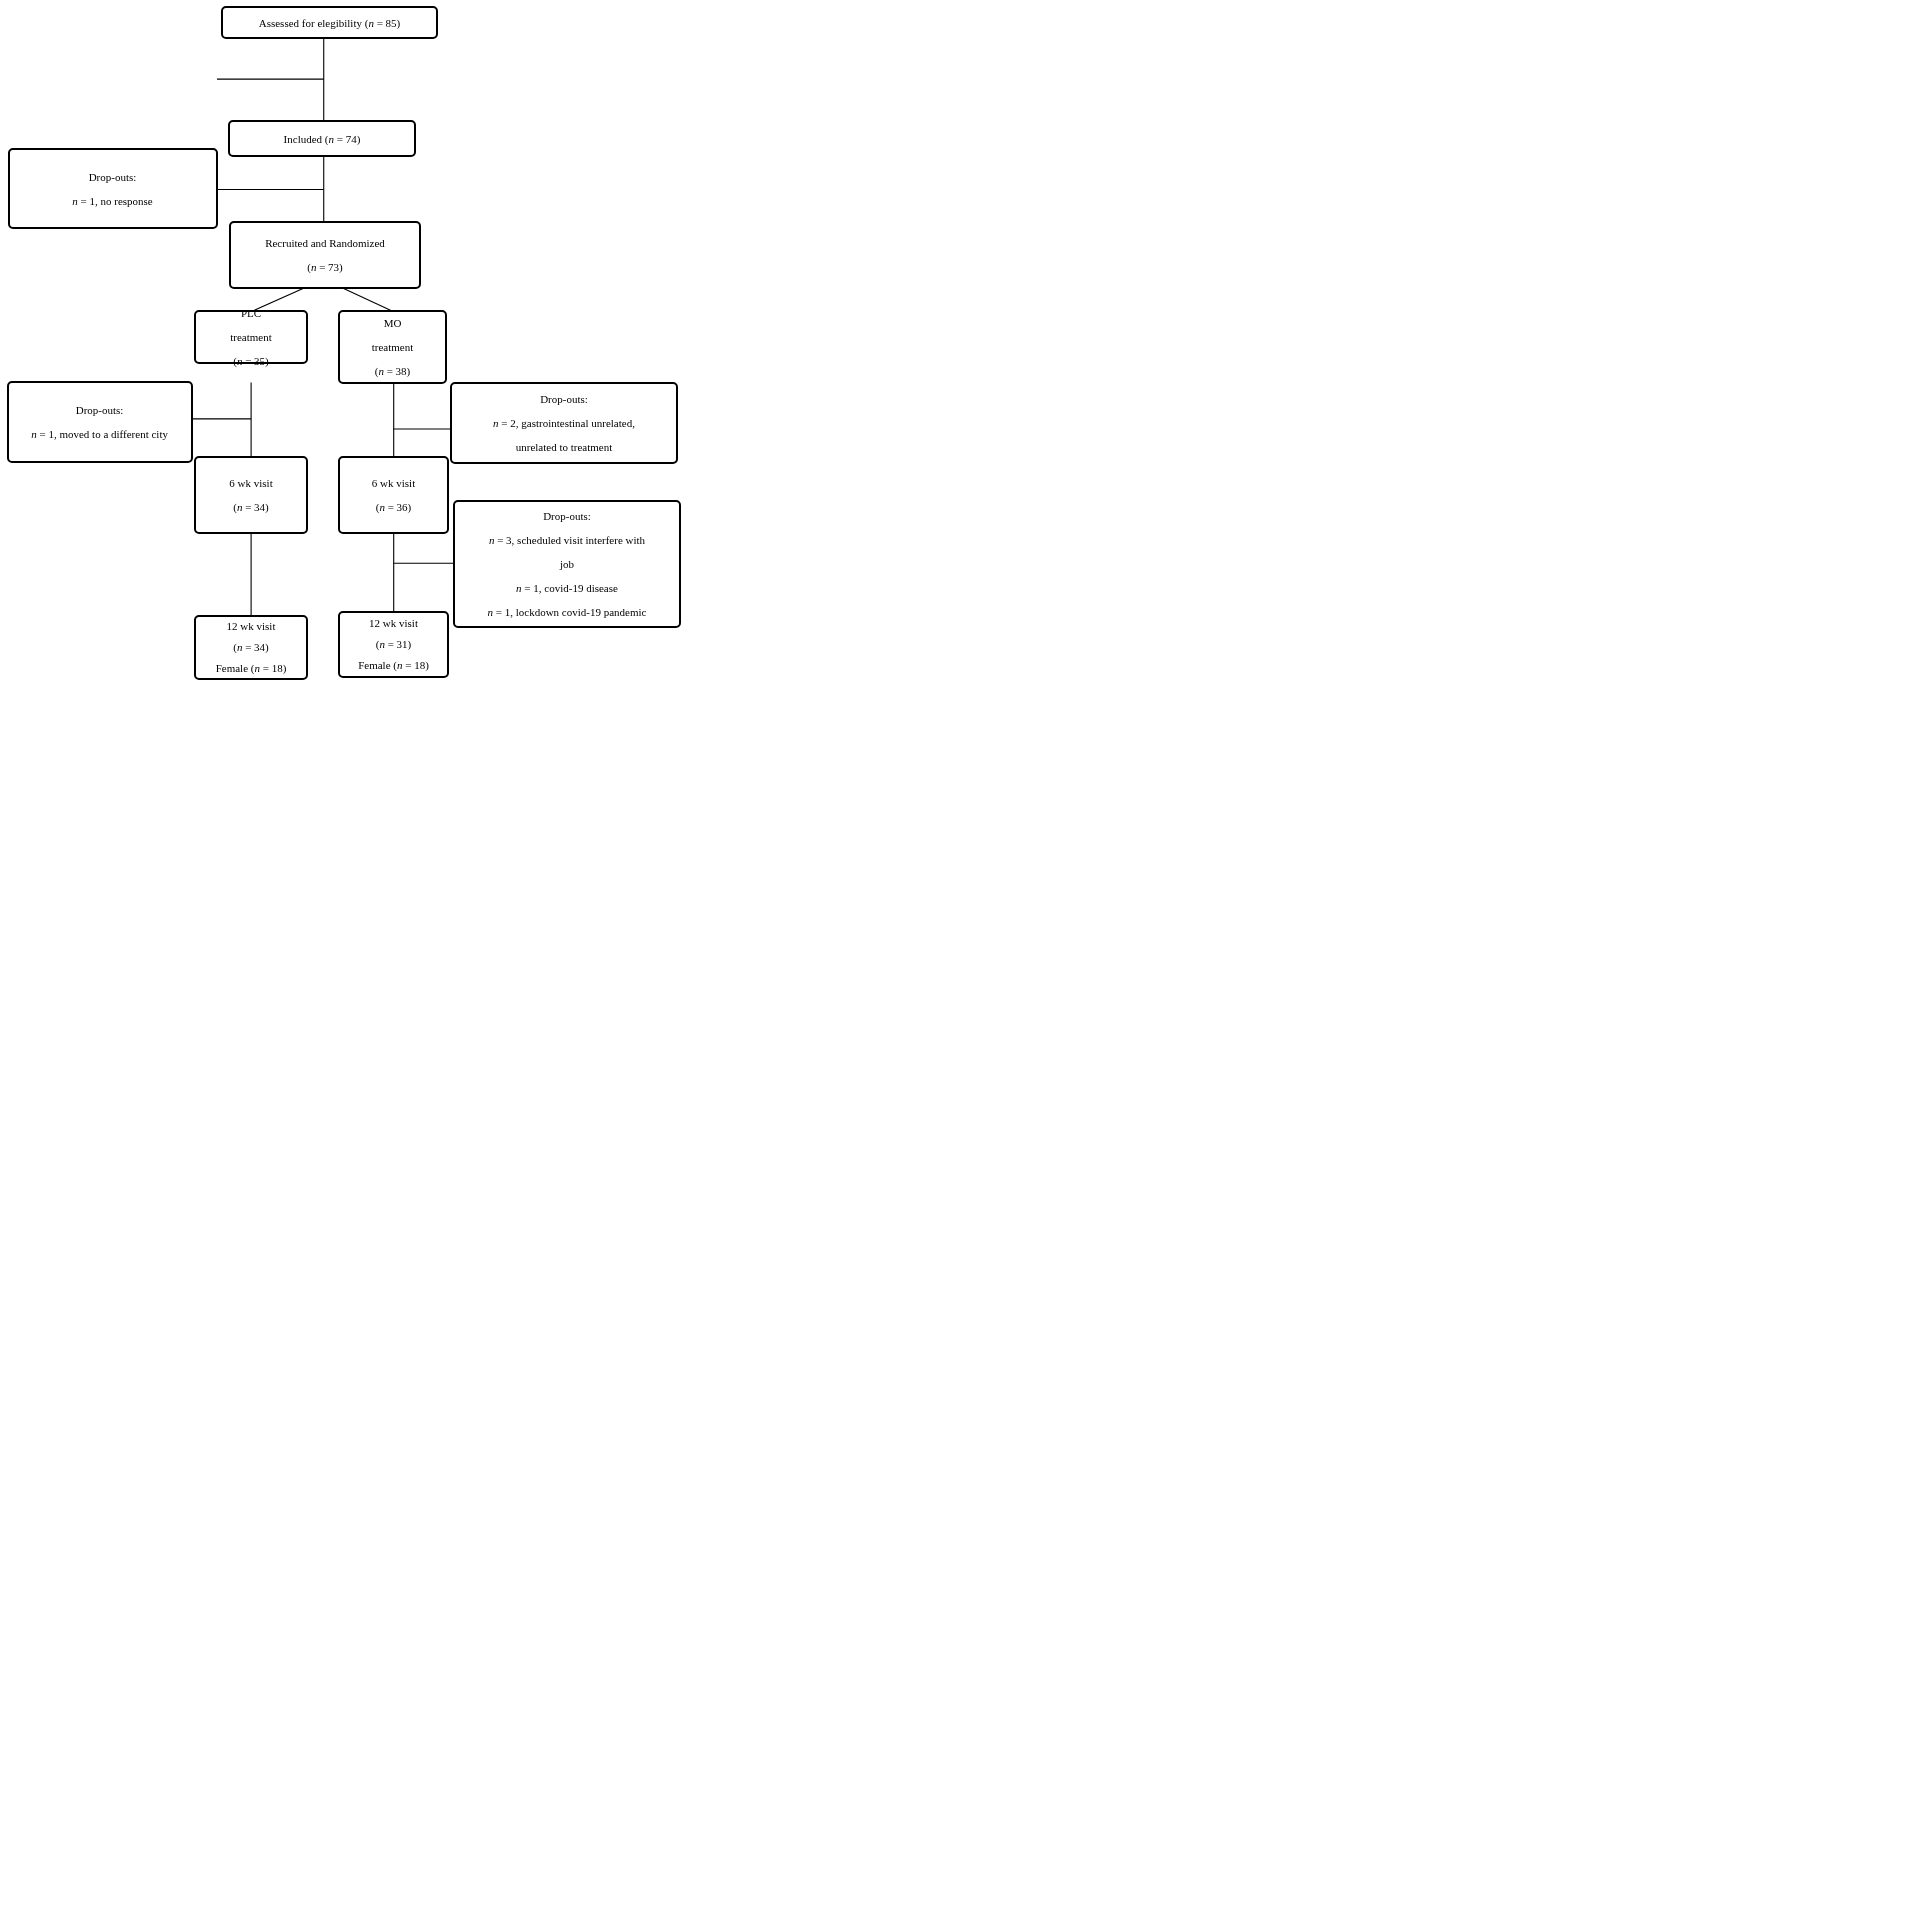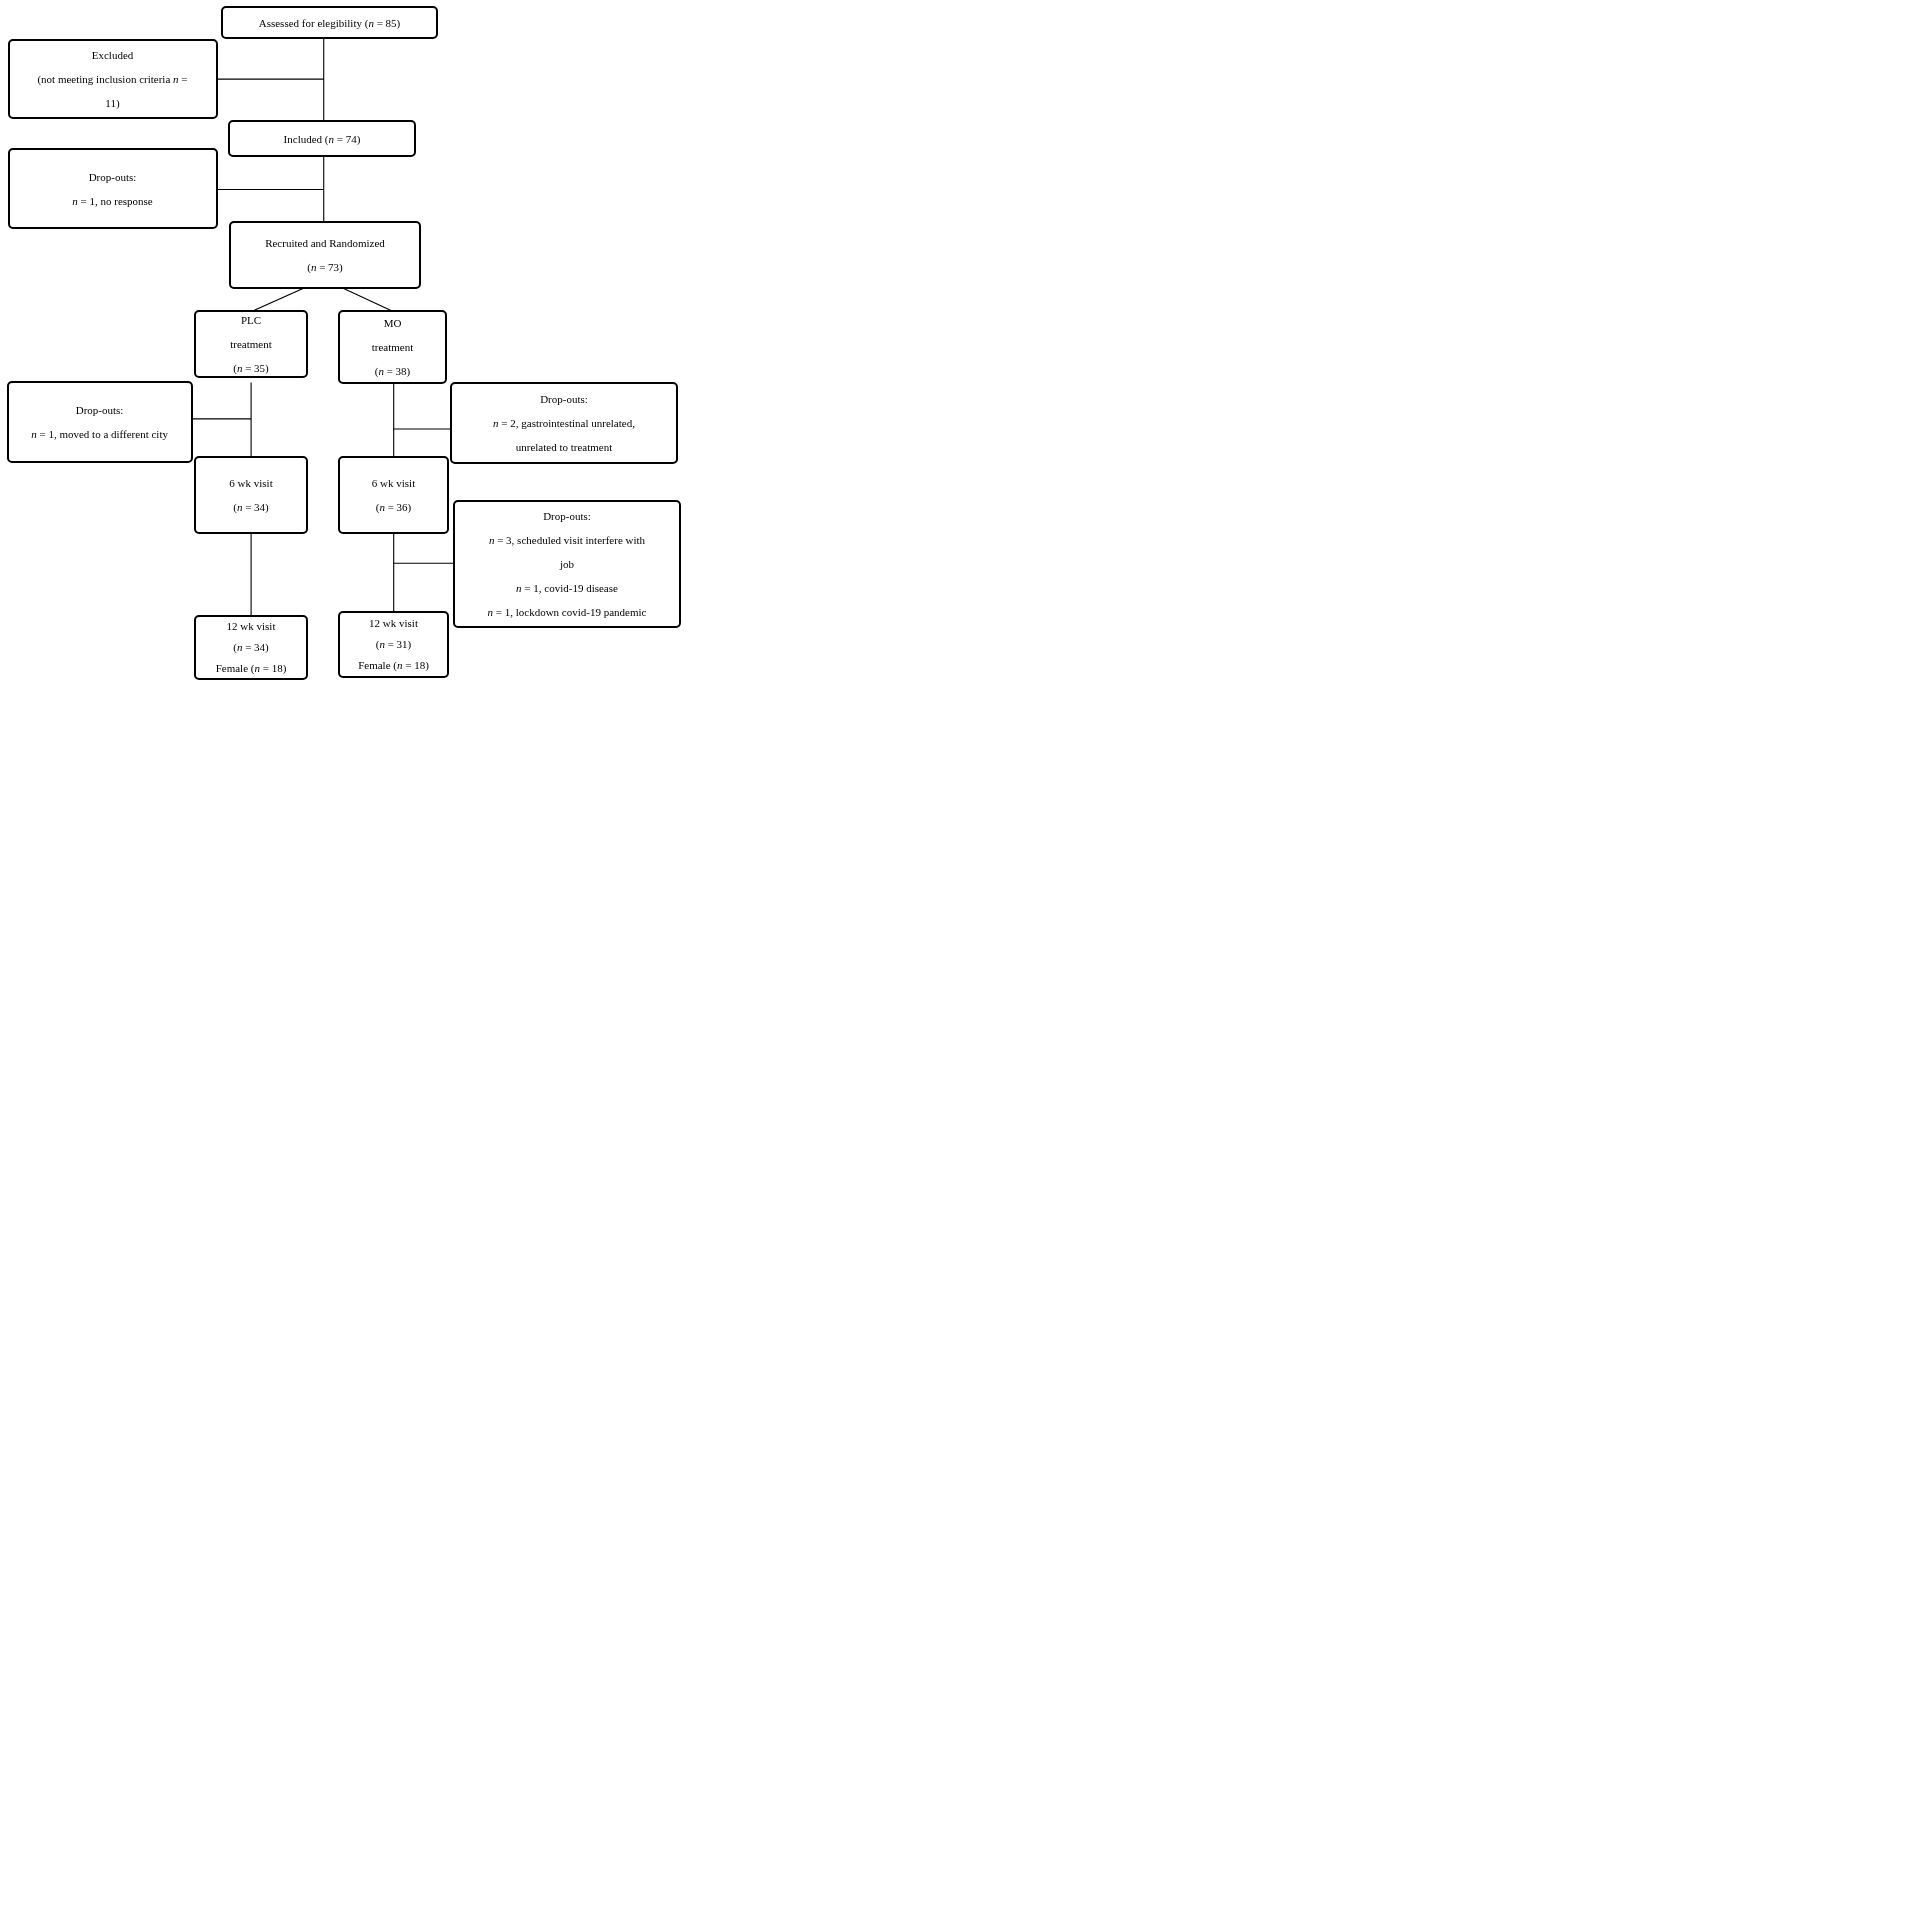--- a/index.html
+++ b/index.html
@@ -76,41 +76,36 @@
     <line x1="889" y1="863" x2="889" y2="1033"></line>
     <line x1="889" y1="968" x2="1019" y2="968"></line>
     <line x1="889" y1="1203" x2="889" y2="1383"></line>
     <line x1="889" y1="1271" x2="1025" y2="1271"></line>
   </svg>
 
   <div class="box" style="left:221px; top:6.2px; width:217px; height:33px;">
       <div class="line"><span>Assessed for elegibility (</span><span class="it">n</span><span> = 85)</span></div>
     </div>
 
-  <div class="box" style="left:7.5px; top:39px; width:210px; height:80px;">
-      <div class="line"><span>Excluded</span></div>
-      <div class="line"><span>(not meeting inclusion criteria </span><span class="it">n</span><span> =</span></div>
-      <div class="line"><span>11)</span></div>
-    </div>
 
   <div class="box" style="left:228px; top:120px; width:188px; height:37px;">
       <div class="line"><span>Included (</span><span class="it">n</span><span> = 74)</span></div>
     </div>
 
   <div class="box" style="left:7.5px; top:148px; width:210px; height:81px;">
       <div class="line"><span>Drop-outs:</span></div>
       <div class="line"><span class="it">n</span><span> = 1, no response</span></div>
     </div>
 
   <div class="box" style="left:229px; top:221px; width:192px; height:68px;">
       <div class="line"><span>Recruited and Randomized</span></div>
       <div class="line"><span>(</span><span class="it">n</span><span> = 73)</span></div>
     </div>
 
-  <div class="box" style="left:194px; top:310px; width:114px; height:68px;align-items:center;">
+  <div class="box" style="left:194px; top:310px; width:114px; height:54px;align-items:center;">
       <div class="line"><span>PLC</span></div>
       <div class="line"><span>treatment</span></div>
       <div class="line"><span>(</span><span class="it">n</span><span> = 35)</span></div>
     </div>
 
   <div class="box" style="left:338px; top:310px; width:109px; height:74px;">
       <div class="line"><span>MO</span></div>
       <div class="line"><span>treatment</span></div>
       <div class="line"><span>(</span><span class="it">n</span><span> = 38)</span></div>
     </div>

